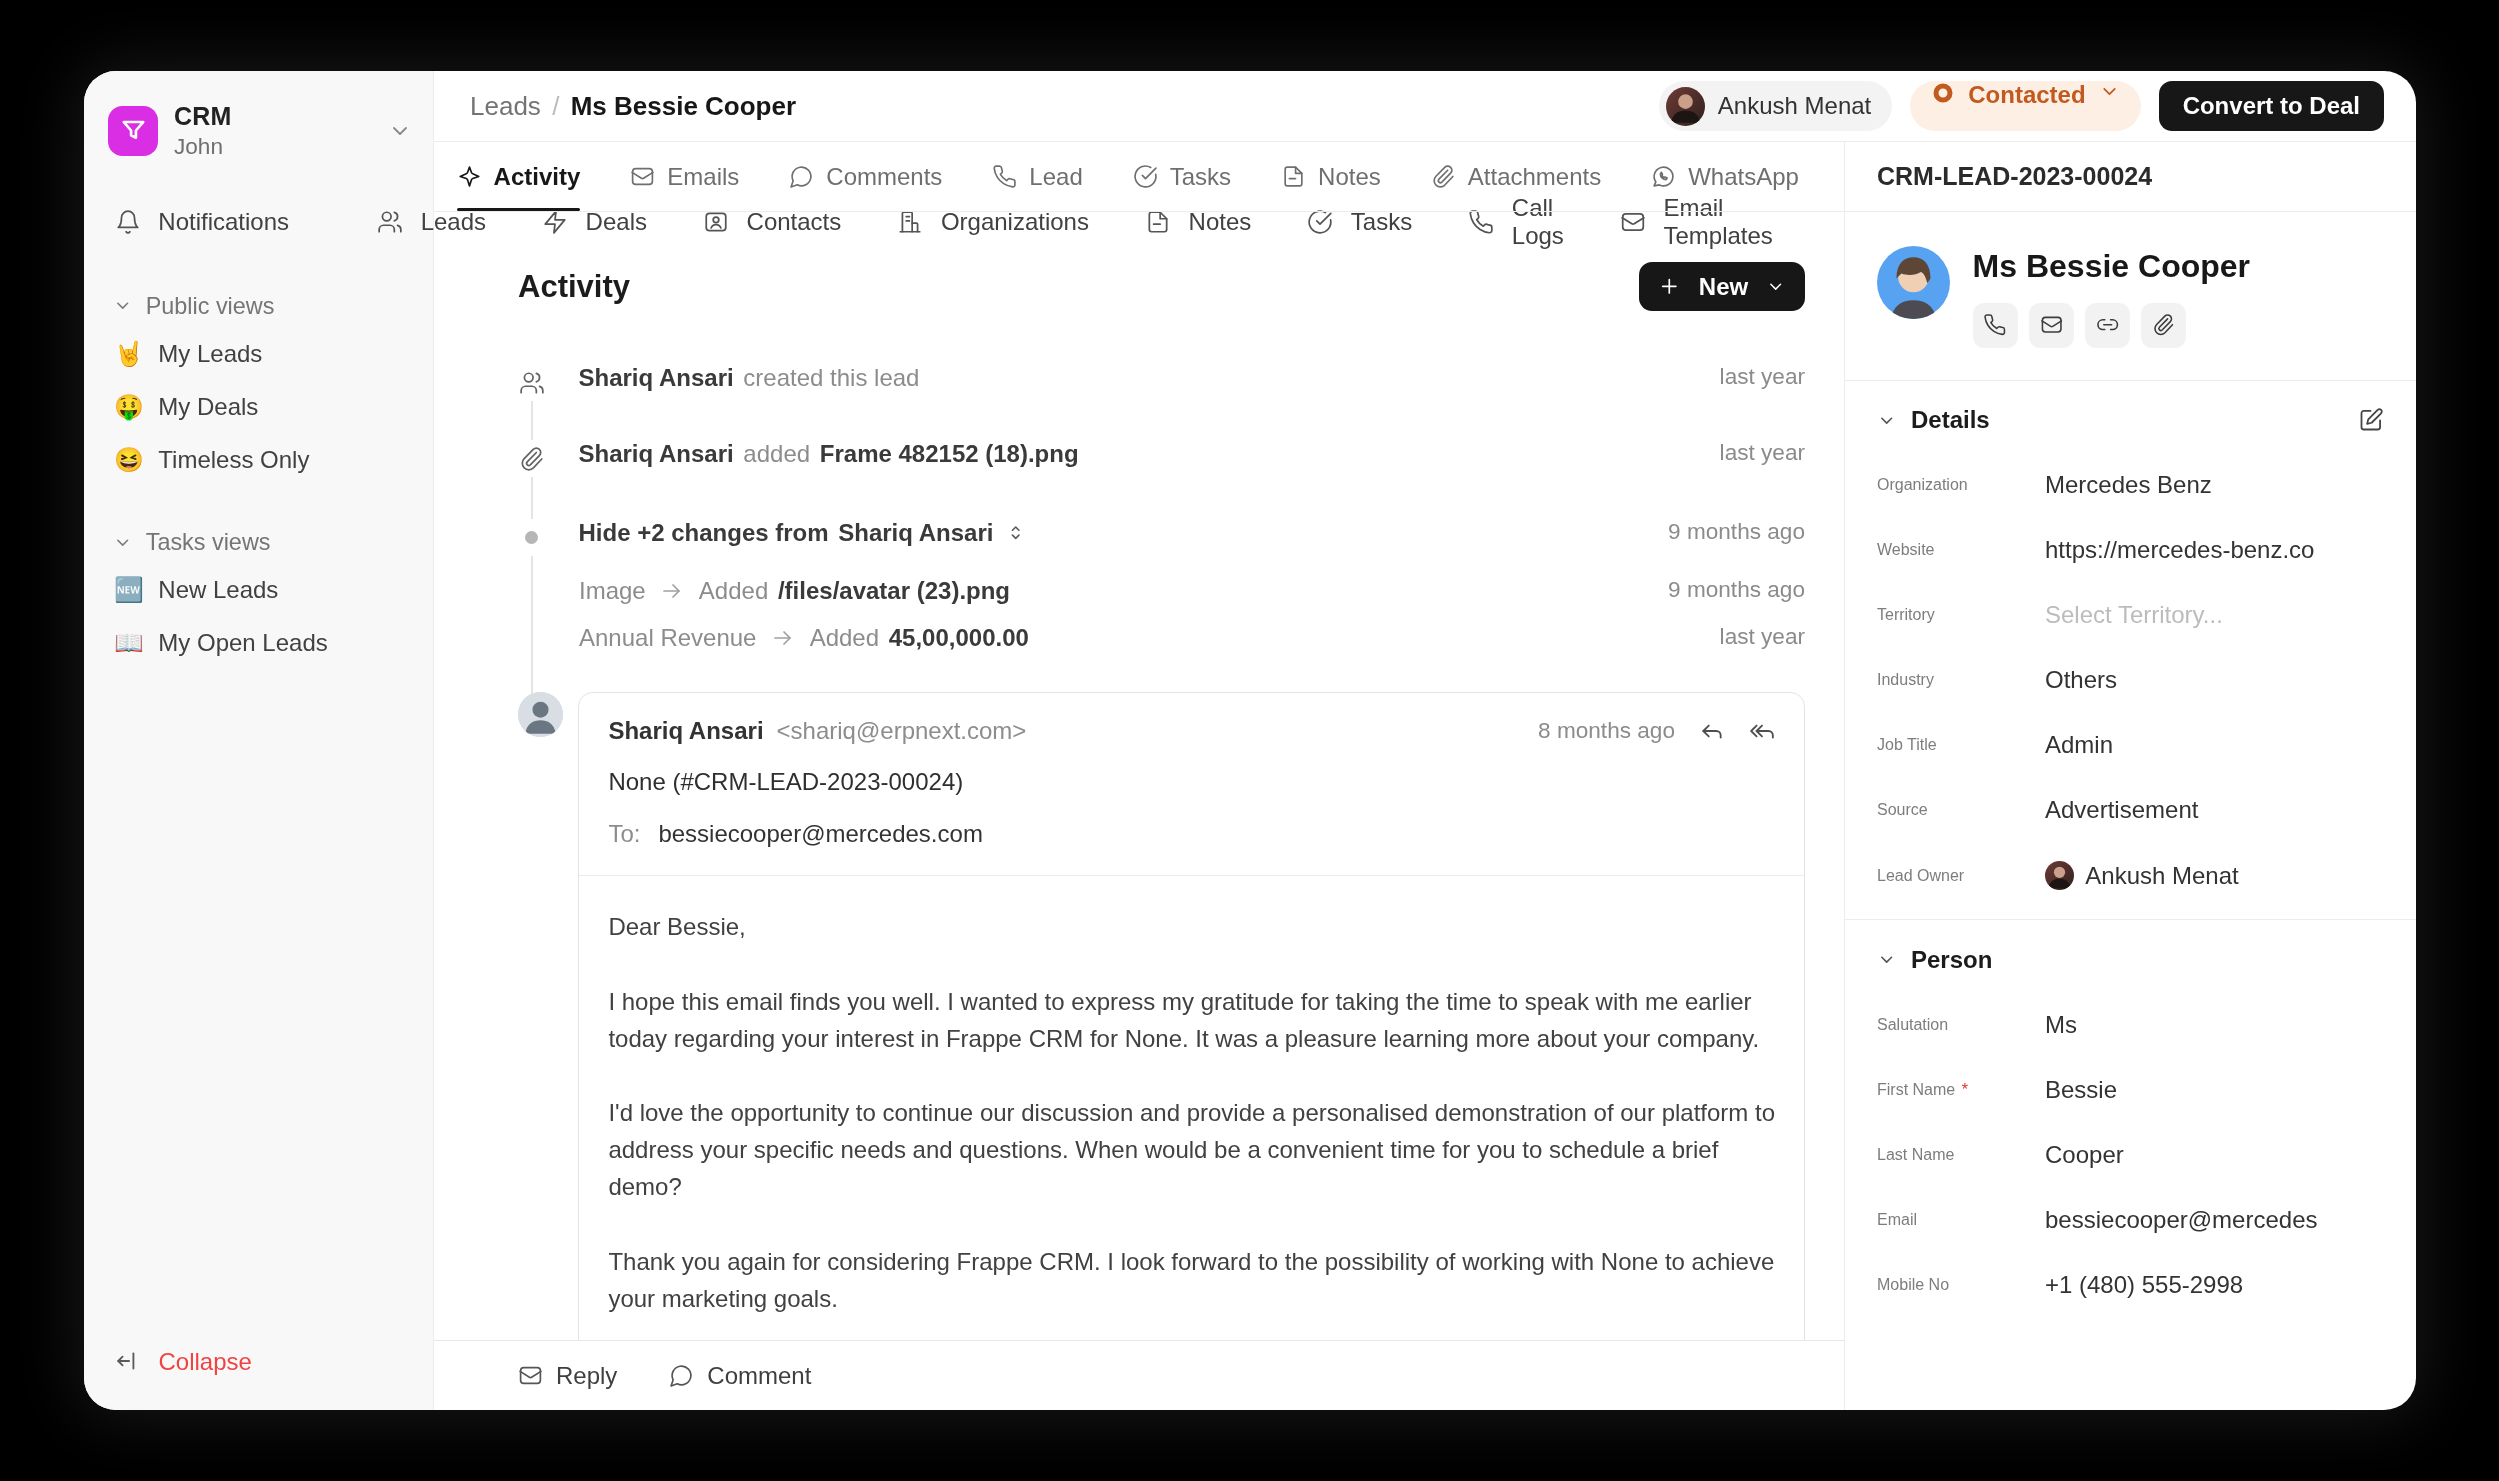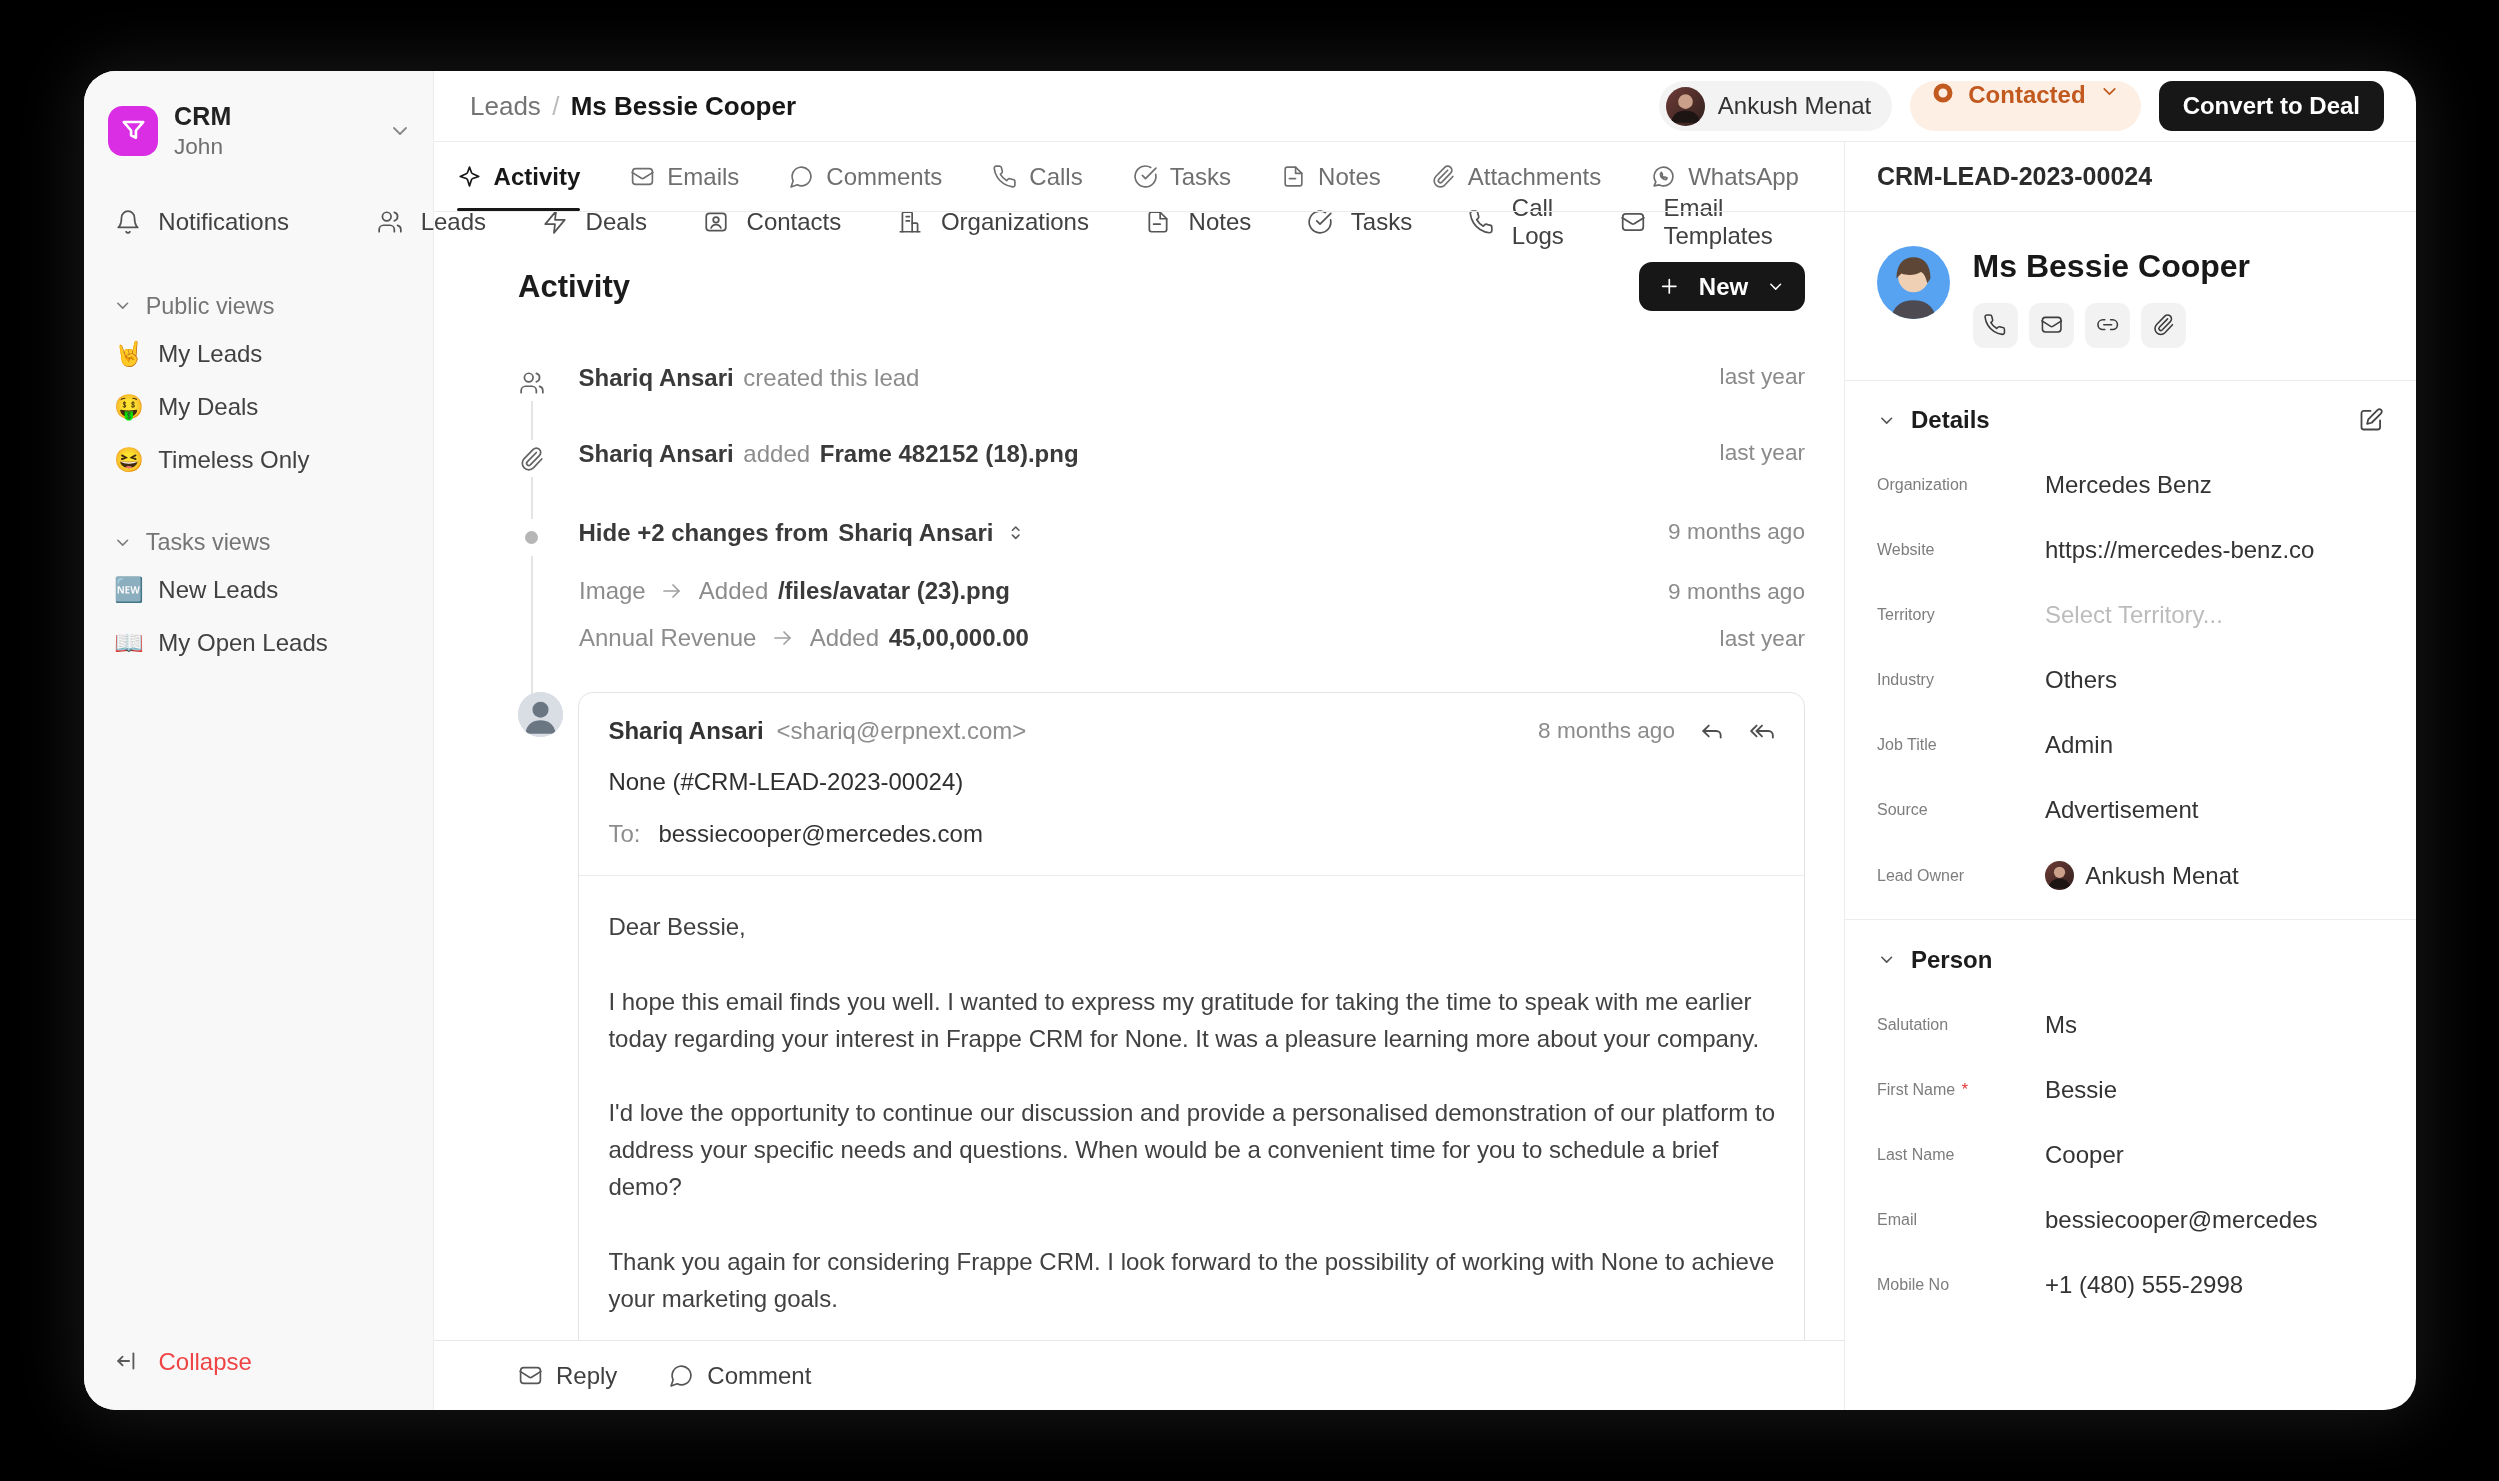--- a/index.html
+++ b/index.html
@@ -59,21 +59,21 @@
   .btn-new { display:flex; align-items:center; height:49px; background:#171717; color:#fff; border:none; border-radius:13px; padding:0 19.4px; gap:18px; font-size:24px; font-weight:700; cursor:pointer; }
   .timeline { position:relative; }
   .tl-line { position:absolute; left:13px; top:19.4px; width:1.6px; height:327px; background:#e4e4e4; }
   .tl-item { display:flex; align-items:flex-start; position:relative; margin-bottom:39px; }
   .tl-icon { width:27.5px; height:37px; margin-right:33px; background:#fff; display:flex; align-items:center; justify-content:center; color:#636363; flex-shrink:0; position:relative; z-index:1; }
   .tl-text { font-size:24px; color:#8c8c8c; display:flex; align-items:center; gap:9.7px; flex-wrap:nowrap; white-space:nowrap; overflow:hidden; }
   .tl-strong { color:#3a3a3a; font-weight:700; }
   .tl-time { margin-left:auto; font-size:22.6px; color:#8b8b8b; white-space:nowrap; padding-left:24px; }
   .tl-item.r2 { margin-bottom:42px; }
   .tl-item.r3 { margin-bottom:21px; }
-  .chg-row { display:flex; align-items:flex-end; padding-left:61px; margin-bottom:19.4px; position:relative; }
+  .chg-row { display:flex; align-items:flex-start; padding-left:61px; margin-bottom:19.4px; position:relative; }
   .chg-row.last { margin-bottom:40px; }
   .sorticon { width:19.4px; height:19.4px; color:#5a5a5a; margin-left:3.2px; }
   .arrow { width:24px; height:24px; color:#a0a0a0; margin:0 4.9px; }
   .dot { width:13px; height:13px; border-radius:50%; background:#b6b6b6; }
   
   .email-row { display:flex; align-items:flex-start; position:relative; }
   .em-av { width:45px; height:45px; border-radius:50%; overflow:hidden; flex-shrink:0; margin-right:15.4px; position:relative; z-index:1; background:#d9dee5; }
   .email-card { flex:1; border:0.8px solid #e3e3e3; border-radius:14.6px; background:#fff; padding:24px 29px 0; min-height:614px; }
   .em-head { display:flex; align-items:center; }
   .em-sender { font-size:24px; font-weight:700; color:#333; }
@@ -327,21 +327,21 @@
           <div class="tab">
             <svg class="tico" viewBox="0 0 24 24" fill="none" stroke="currentColor" stroke-width="1.6" stroke-linecap="round" stroke-linejoin="round">
                 <path d="M7.9 20A9 9 0 1 0 4 16.1L2 22z"></path>
               </svg>
             <span>Comments</span>
           </div>
           <div class="tab">
             <svg class="tico" viewBox="0 0 24 24" fill="none" stroke="currentColor" stroke-width="1.6" stroke-linecap="round" stroke-linejoin="round">
                 <path d="M22 16.92v3a2 2 0 0 1-2.18 2 19.79 19.79 0 0 1-8.63-3.07 19.5 19.5 0 0 1-6-6A19.79 19.79 0 0 1 2.12 4.18 2 2 0 0 1 4.11 2h3a2 2 0 0 1 2 1.72c.13.96.36 1.9.7 2.81a2 2 0 0 1-.45 2.11L8.09 9.91a16 16 0 0 0 6 6l1.27-1.27a2 2 0 0 1 2.11-.45c.91.34 1.85.57 2.81.7A2 2 0 0 1 22 16.92z"></path>
               </svg>
-            <span>Calls</span>
+            <span>Lead</span>
           </div>
           <div class="tab">
             <svg class="tico" viewBox="0 0 24 24" fill="none" stroke="currentColor" stroke-width="1.6" stroke-linecap="round" stroke-linejoin="round">
                 <path d="M21.8 10A10 10 0 1 1 17 3.34"></path>
                 <path d="m9 11 3 3L22 4"></path>
               </svg>
             <span>Tasks</span>
           </div>
           <div class="tab">
             <svg class="tico" viewBox="0 0 24 24" fill="none" stroke="currentColor" stroke-width="1.6" stroke-linecap="round" stroke-linejoin="round">

